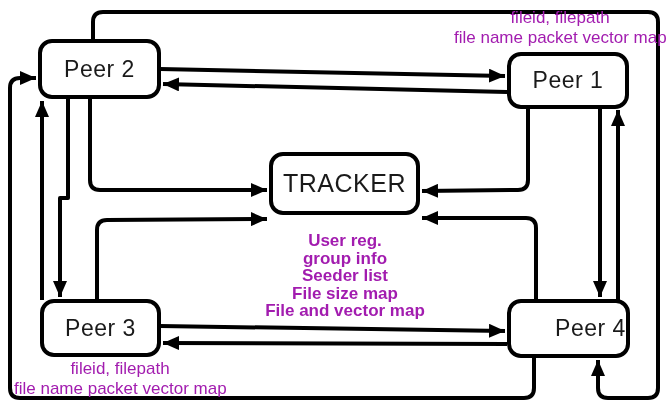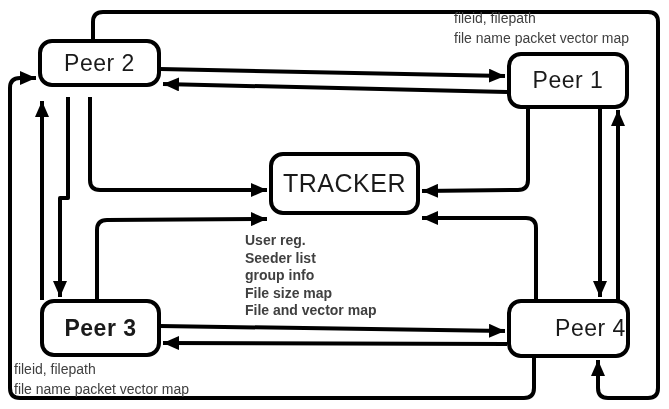--- a/index.html
+++ b/index.html
@@ -16,30 +16,31 @@
     box-sizing:border-box;
     background:#ffffff;
     border:4px solid #000000;
     border-radius:14px;
     display:flex;align-items:center;justify-content:center;
     color:#1a1a1a;
     font-size:23px;
     letter-spacing:0.5px;
     white-space:nowrap;
   }
-  #node-peer2{left:38px;top:39px;width:123px;height:48px;}
+  #node-peer2{left:38px;top:39px;width:123px;height:60px;}
   #node-peer1{left:507px;top:52px;width:122px;height:57px;}
   #node-tracker{left:269px;top:152px;width:151px;height:63px;font-size:25px;}
-  #node-peer3{left:40px;top:299px;width:121px;height:58px;font-weight:bold;}
+  #node-peer3{left:40px;top:299px;width:121px;height:58px;}
   #node-peer4{left:507px;top:299px;width:123px;height:59px;padding-left:44px;}
   .anno{
     position:absolute;
-    color:#404040;
-    font-size:14px;
+    color:#a21caf;
+    font-size:17px;
     line-height:20px;
+    text-align:center;
   }
   #anno-top-right{left:454px;top:8px;width:212px;}
   #anno-bottom-left{left:14px;top:359px;width:212px;}
   #anno-tracker{left:245px;top:232px;width:200px;line-height:17.5px;font-weight:bold;}
   .anno div{white-space:nowrap;}
 </style>
 </head>
 <body>
 
 <div id="canvas">
@@ -103,19 +104,19 @@
     <div>file name packet vector map</div>
   </div>
 
   <div class="anno" id="anno-bottom-left">
     <div>fileid, filepath</div>
     <div>file name packet vector map</div>
   </div>
 
   <div class="anno" id="anno-tracker">
     <div>User reg.</div>
+    <div>group info</div>
     <div>Seeder list</div>
-    <div>group info</div>
     <div>File size map</div>
     <div>File and vector map</div>
   </div>
 
 </div>
 
 </body></html>

